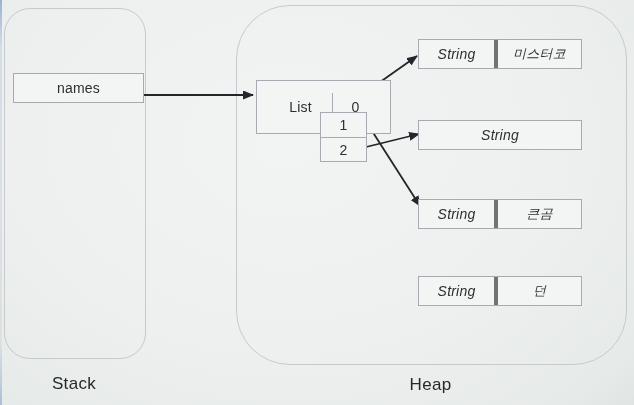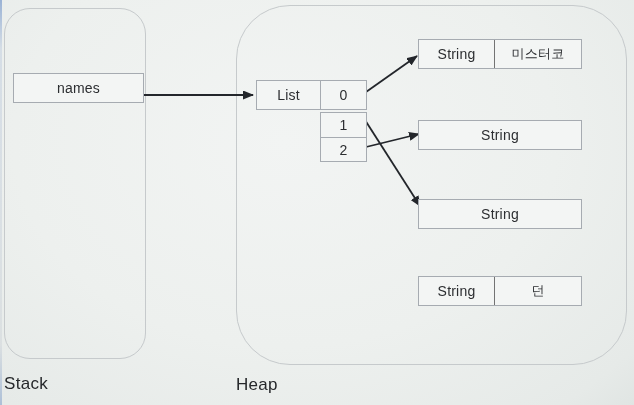--- a/index.html
+++ b/index.html
@@ -18,32 +18,32 @@
     position:absolute; border:1.5px solid #c6cacc; background:transparent;
   }
   .stack-region { left:4px; top:8px; width:140px; height:349px; border-radius:26px; }
   .heap-region  { left:236px; top:5px; width:389px; height:358px; border-radius:54px; }
   .box {
     position:absolute; border:1px solid #a6abb1; background:#f3f5f4;
     display:flex; align-items:center; justify-content:center;
     font-size:14px; letter-spacing:.2px;
   }
   .names-box { left:13px; top:73px; width:129px; height:28px; }
-  .list-row  { left:256px; top:80px; width:109px; height:28px; padding:0; }
+  .list-row  { left:256px; top:80px; width:109px; height:28px; padding:12px; }
   .list-row .cell-type { width:63px; height:100%; display:flex; align-items:center; justify-content:center; }
   .list-row .cell-idx  { width:45px; height:100%; border-left:1px solid #a6abb1; display:flex; align-items:center; justify-content:center; }
   .cells-12 { left:320px; top:112px; width:45px; height:48px; flex-direction:column; padding:0; }
   .cells-12 .cell { width:100%; height:24px; display:flex; align-items:center; justify-content:center; box-sizing:border-box; }
   .cells-12 .cell + .cell { border-top:1px solid #a6abb1; }
-  .string-box { left:418px; width:162px; height:28px; padding:0; }
+  .string-box { left:418px; width:162px; height:28px; padding:0;font-style:italic; }
   .string-box .s-type { width:75px; height:100%; display:flex; align-items:center; justify-content:center; }
-  .string-box .s-val  { flex:1; height:100%; border-left:1px solid #737373; display:flex; align-items:center; justify-content:center; font-size:13px; }
+  .string-box .s-val  { flex:1; height:100%; border-left:4px solid #737373; display:flex; align-items:center; justify-content:center; font-size:13px; }
   .sb1 { top:39px; } .sb2 { top:120px; } .sb3 { top:199px; } .sb4 { top:276px; }
   .region-label {
-    position:absolute; text-align:left; font-size:17px; color:#26282b; letter-spacing:.3px;
+    position:absolute; text-align:center; font-size:17px; color:#26282b; letter-spacing:.3px;
   }
   .stack-label { left:4px; top:374px; width:140px; }
   .heap-label  { left:236px; top:375px; width:389px; }
   .arrows { position:absolute; left:0; top:0; width:634px; height:405px; pointer-events:none; }
   .arrows line { stroke:#23262b; stroke-width:1.8; }
 </style>
 </head>
 <body>
 
 <div class="screen">
@@ -81,20 +81,21 @@
 
   <div class="box string-box sb1">
     <span class="s-type">String</span>
     <span class="s-val">미스터코</span>
   </div>
   <div class="box string-box sb2">
     <span class="s-type">String</span>
   </div>
   <div class="box string-box sb3">
     <span class="s-type">String</span>
+    <span class="s-val">큰곰</span>
   </div>
   <div class="box string-box sb4">
     <span class="s-type">String</span>
     <span class="s-val">던</span>
   </div>
 
   <div class="region-label stack-label">Stack</div>
   <div class="region-label heap-label">Heap</div>
 
 </div>

